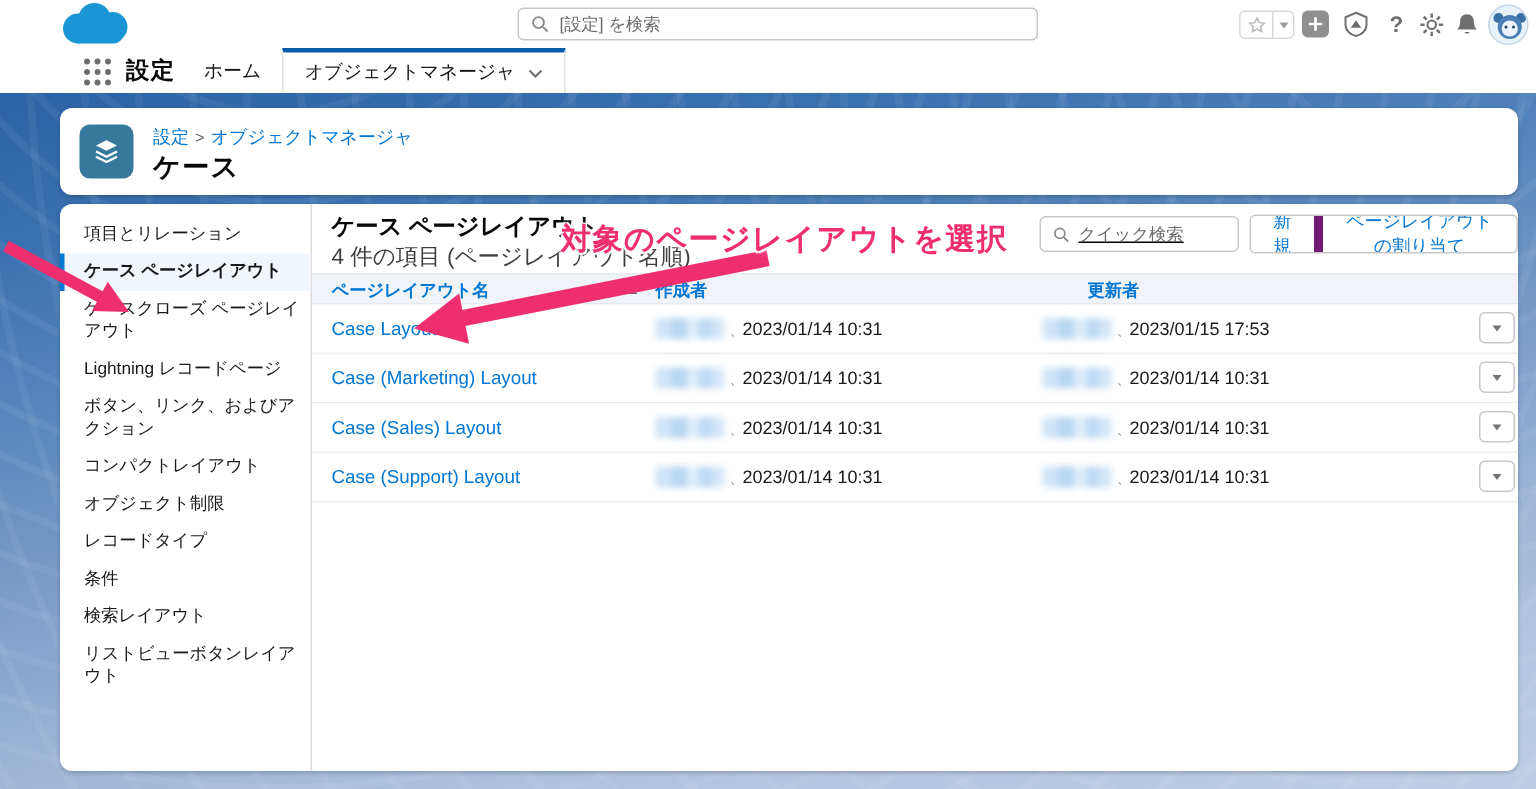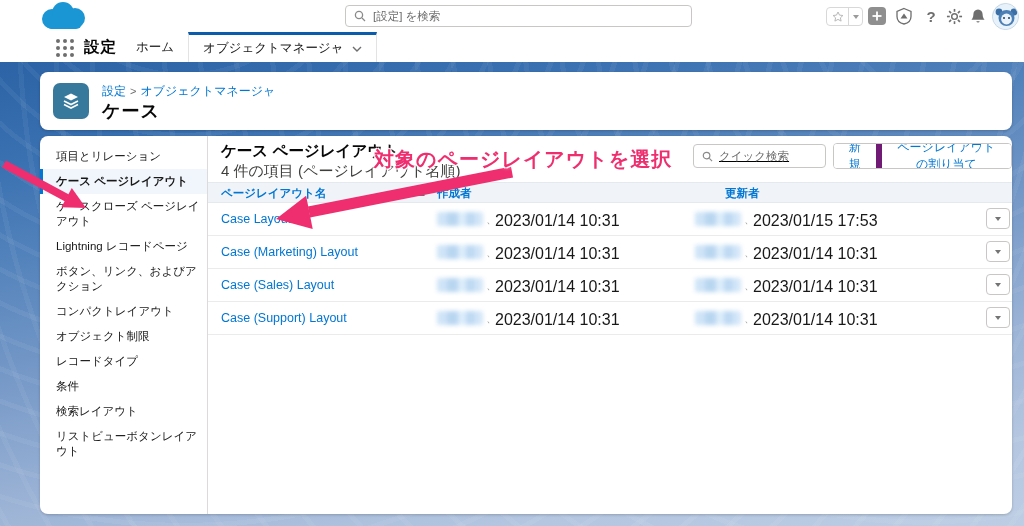--- a/index.html
+++ b/index.html
@@ -72,21 +72,21 @@
 
   .trow { position:absolute; left:0; width:804px; height:33px; border-bottom:1px solid #ebebeb; background:#fff; }
   .trow .name-link { position:absolute; left:13px; top:9px; font-size:12.5px; color:#0176d3; text-decoration:none; cursor:pointer; }
   .blur { position:absolute; top:9px; width:46px; height:14px; border-radius:2px; filter:blur(2px);
     background:linear-gradient(90deg,#cfe4f7 0 22%, #b9d6f0 22% 45%, #dcedfb 45% 63%, #bfdaf3 63% 82%, #d3e6f8 82% 100%); }
   .blur.created { left:229px; }
   .blur.updated { left:487px; }
   .cell-sep { position:absolute; top:9px; font-size:11px; color:#9c9c9c; }
   .cell-sep.created { left:278px; }
   .cell-sep.updated { left:536px; }
-  .cell-date { position:absolute; top:9px; font-size:16px; color:#181818; }
+  .cell-date { position:absolute; top:9px; font-size:12px; color:#181818; }
   .cell-date.created { left:287px; }
   .cell-date.updated { left:545px; }
   .row-action { position:absolute; left:778px; top:5px; width:24px; height:21px; border:1px solid #c9c7c5; border-radius:4px; background:#fff; display:flex; align-items:center; justify-content:center; cursor:pointer; }
   .row-action .caret-down { border-top-color:#747474; }
 
   
   .annotation { position:absolute; left:374px; top:146px; z-index:60; font-size:20px; font-weight:bold; color:#ee2e6e; letter-spacing:1px;
     text-shadow:-1px -1px 0 #fff, 1px -1px 0 #fff, -1px 1px 0 #fff, 1px 1px 0 #fff, 0 0 4px #ffffff; }
   .arrows { position:absolute; left:0; top:0; width:1024px; height:526px; z-index:55; pointer-events:none; }
 </style>

